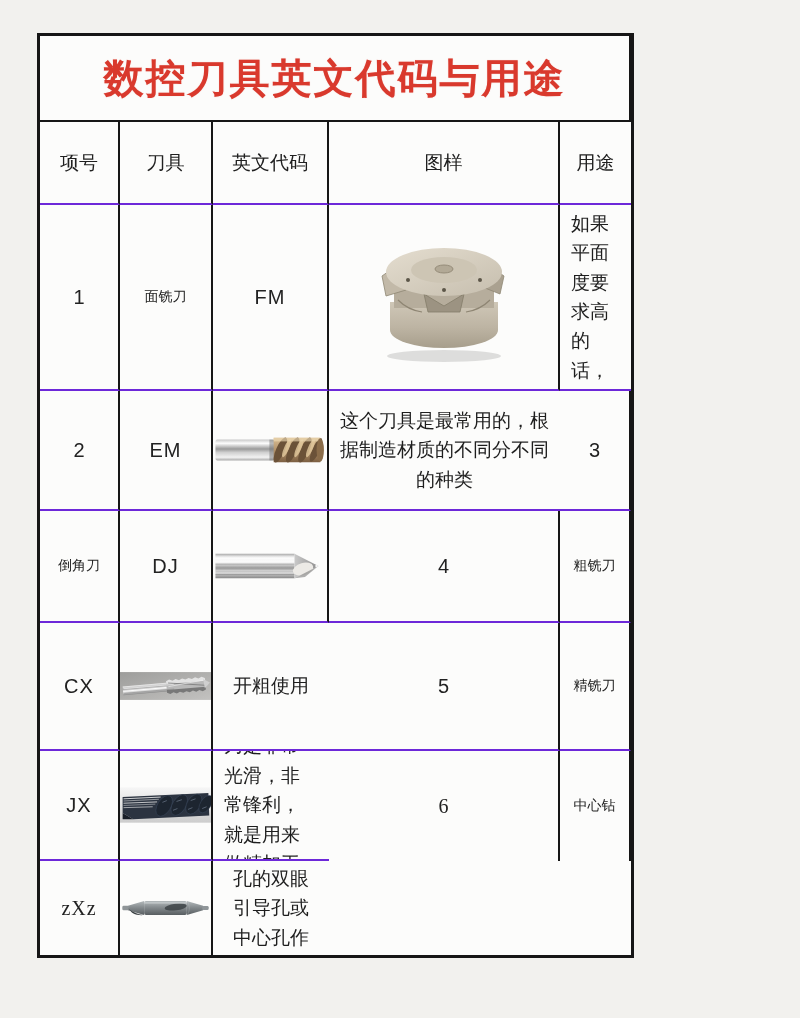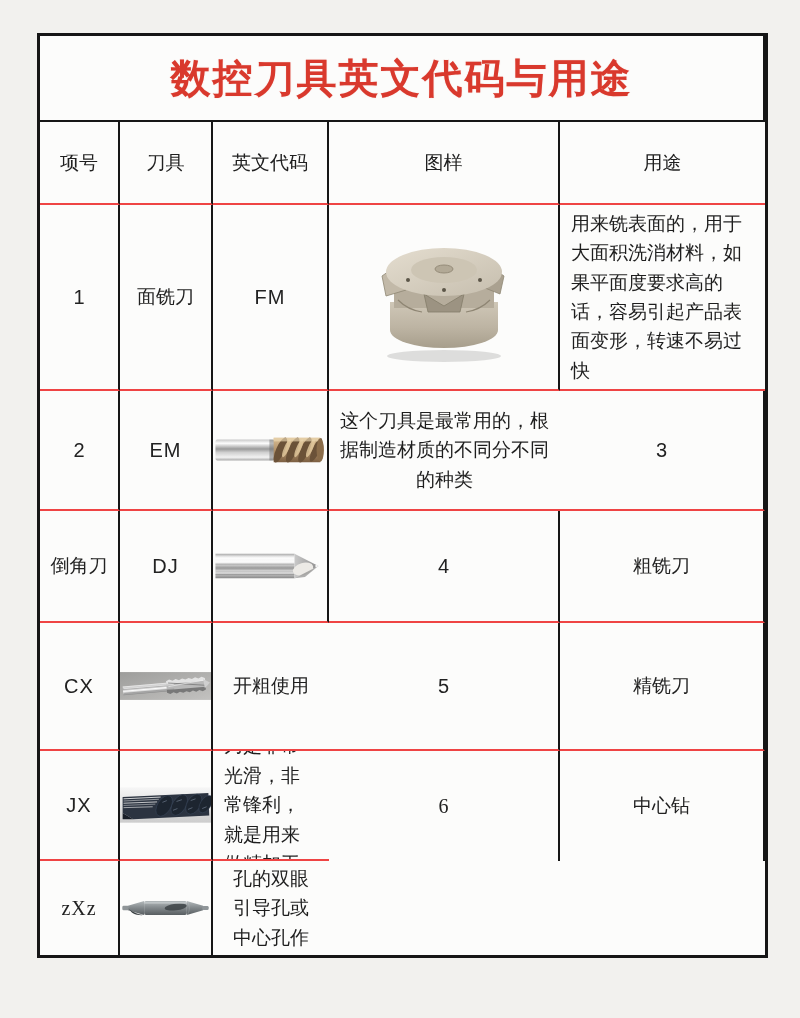--- a/index.html
+++ b/index.html
@@ -4,50 +4,50 @@
 <style>
   html,body{margin:0;padding:0;}
   body{
     width:800px;height:1018px;position:relative;
     background:#f2f1ee;
     font-family:"Liberation Sans","DejaVu Sans",sans-serif;
     color:#222;
     overflow:hidden;
   }
   .tbl{
-    position:absolute;left:37px;top:33px;width:731px;height:925px;
+    position:absolute;left:37px;top:33px;width:597px;height:925px;
     background:#fcfcfb;
     border:3px solid #161616;
     display:grid;
     grid-template-columns:80px 93px 116px 231px 1fr;
     grid-template-rows:86px 83px 186px 120px 112px 128px 110px 1fr;
     box-sizing:border-box;
   }
   .cell{
     border-right:2px solid #161616;
-    border-bottom:2px solid #ef4444;
+    border-bottom:2px solid #6d28d9;
     display:flex;align-items:center;justify-content:center;
     box-sizing:border-box;
     overflow:hidden;
   }
   .cell.lastcol{border-right:none;}
   .cell.lastrow{border-bottom:none;font-family:Liberation Serif, serif;}
   .title-cell{
     grid-column:1 / -1;
     display:flex;align-items:center;justify-content:center;
     border-bottom:2px solid #161616;
   }
   .title-text{
     color:#d9392d;
     font-size:40px;font-weight:800;letter-spacing:2px;
     text-shadow:0 0 1px rgba(217,57,45,.35);
   }
   .hdr{font-size:19px;color:#202020;}
   .num{font-size:20px;}
-  .tool{font-size:19px;}
+  .tool{font-size:14px;}
   .code{font-size:20px;letter-spacing:1px;}
   .use{
     font-size:19px;line-height:1.55;color:#1e1e1e;
     padding:8px 11px;
     justify-content:flex-start;align-items:center;
   }
   .use.left{text-align:left;}
   .use.center{text-align:center;justify-content:center;}
   .imgbox{display:flex;align-items:center;justify-content:center;}
   svg{display:block;}

